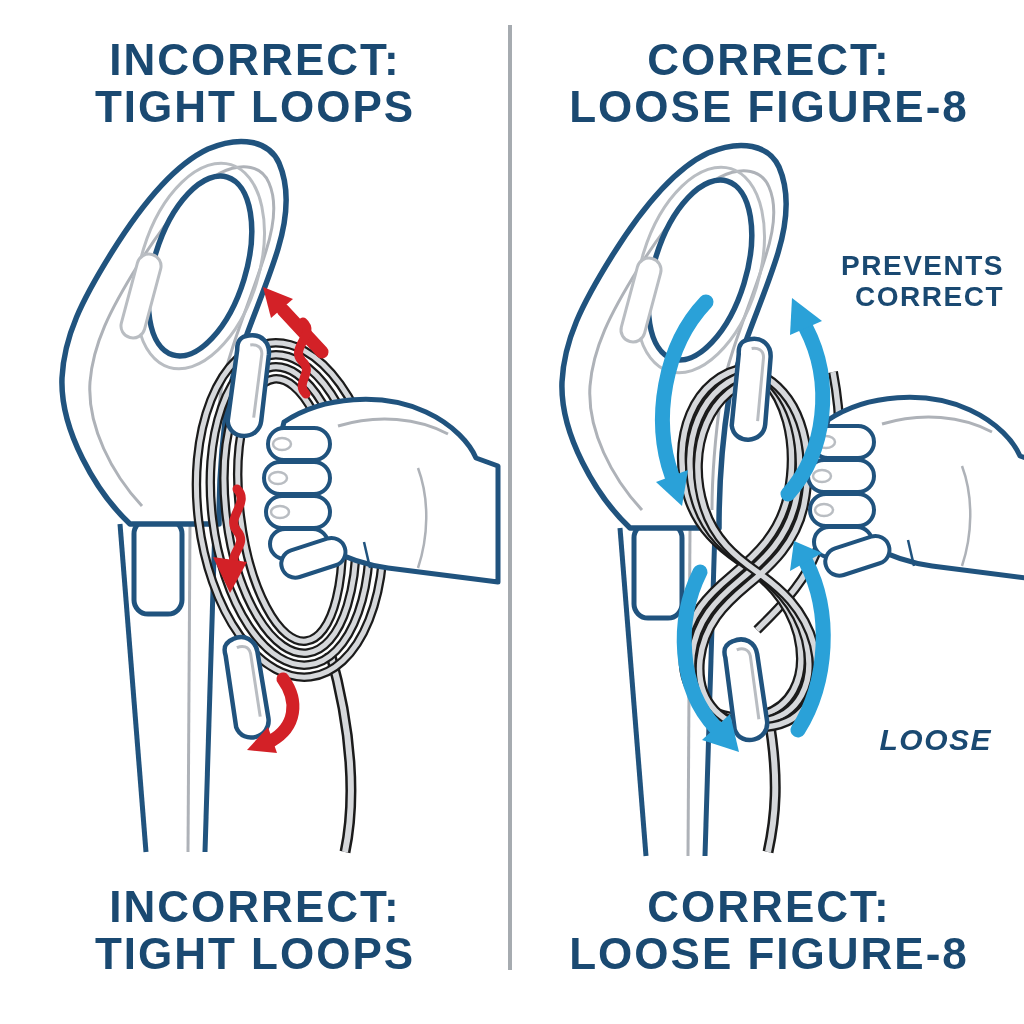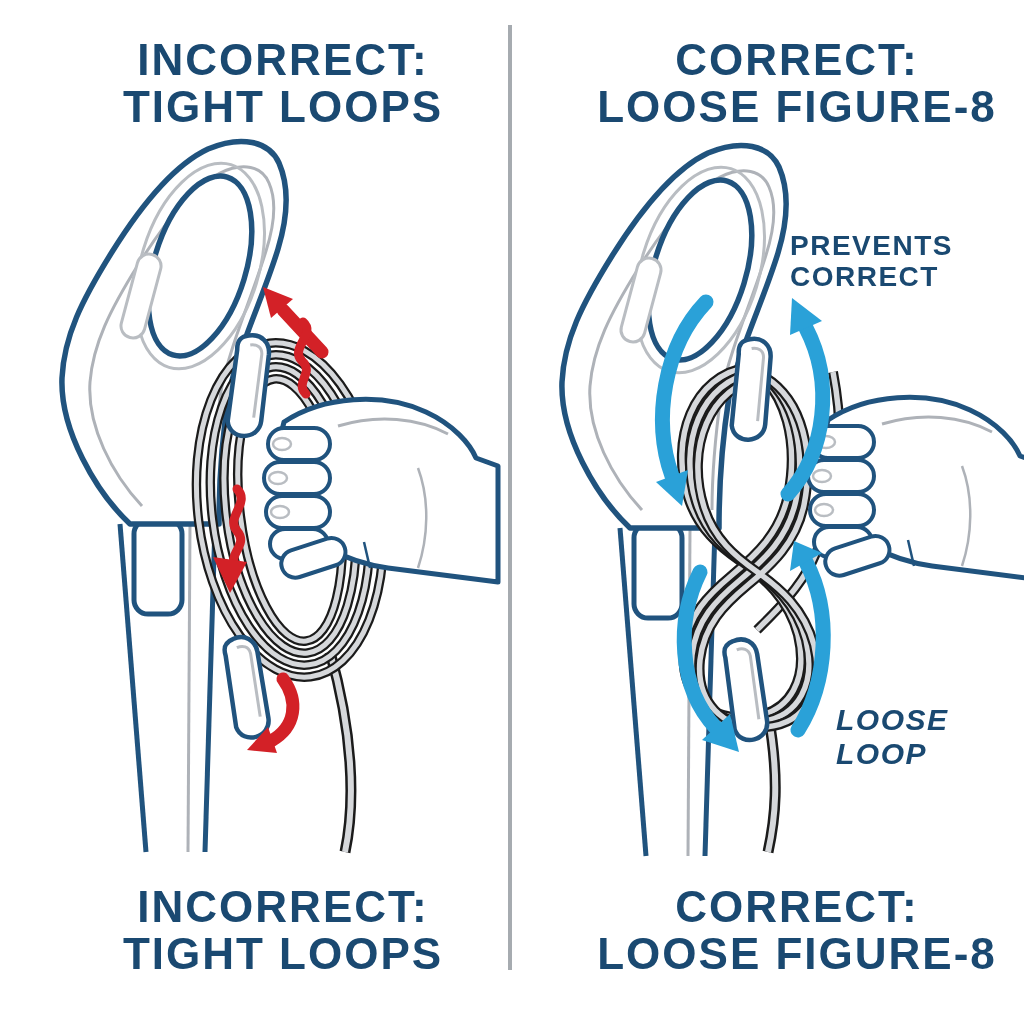--- a/index.html
+++ b/index.html
@@ -2,26 +2,27 @@
 <html><head>
 <meta charset="utf-8">
 <style>
   html,body{margin:0;padding:0;background:#ffffff;}
   .canvas{
     position:relative;width:1024px;height:1024px;background:#ffffff;
     font-family:"Liberation Sans", sans-serif;overflow:hidden;
   }
   .heading{
     position:absolute;text-align:center;color:#1a4971;font-weight:800;
-    font-size:44px;line-height:47px;letter-spacing:2px;white-space:nowrap;padding-left:28px;
+    font-size:44px;line-height:47px;letter-spacing:2px;white-space:nowrap;
   }
   .heading div{white-space:nowrap;}
   .mini-label{
-    position:absolute;text-align:left;color:#1a4971;font-weight:800;
+    position:absolute;text-align:right;color:#1a4971;font-weight:800;
     letter-spacing:1.5px;
+    margin-top:20px;
   }
   #label-prevents{left:790px;top:230px;width:214px;font-size:28px;line-height:31px;}
   #label-loose{left:836px;top:703px;width:156px;font-size:30px;line-height:34px;font-style:italic;}
   #left-heading{left:0;top:36px;width:510px;}
   #right-heading{left:514px;top:36px;width:510px;}
   #left-caption{left:0;top:883px;width:510px;}
   #right-caption{left:514px;top:883px;width:510px;}
   .divider{position:absolute;left:508px;top:25px;width:4px;height:945px;background:#a6abb0;}
   svg{position:absolute;left:0;top:0;}
 </style>
@@ -149,21 +150,20 @@
     <div>CORRECT:</div>
     <div>LOOSE FIGURE-8</div>
   </div>
 
   <div class="mini-label" id="label-prevents">
     <div>PREVENTS</div>
     <div>CORRECT</div>
   </div>
   <div class="mini-label" id="label-loose">
     <div>LOOSE</div>
-    <div>LOOP</div>
   </div>
 
   <div class="heading" id="left-caption">
     <div>INCORRECT:</div>
     <div>TIGHT LOOPS</div>
   </div>
   <div class="heading" id="right-caption">
     <div>CORRECT:</div>
     <div>LOOSE FIGURE-8</div>
   </div>

